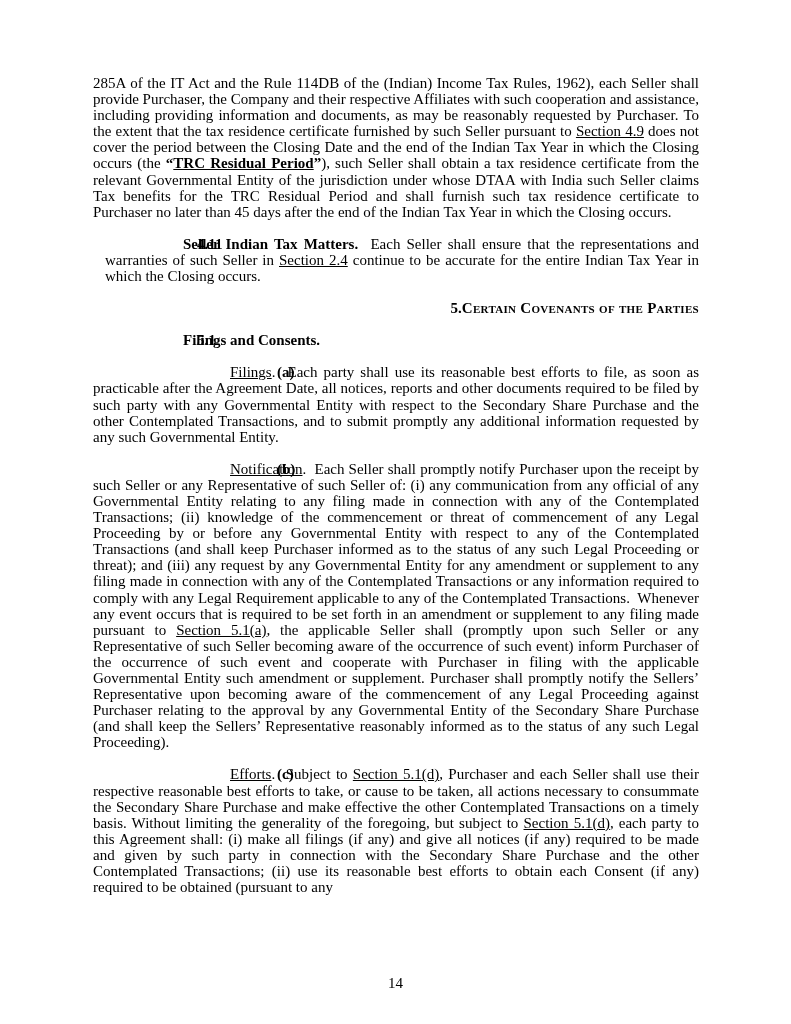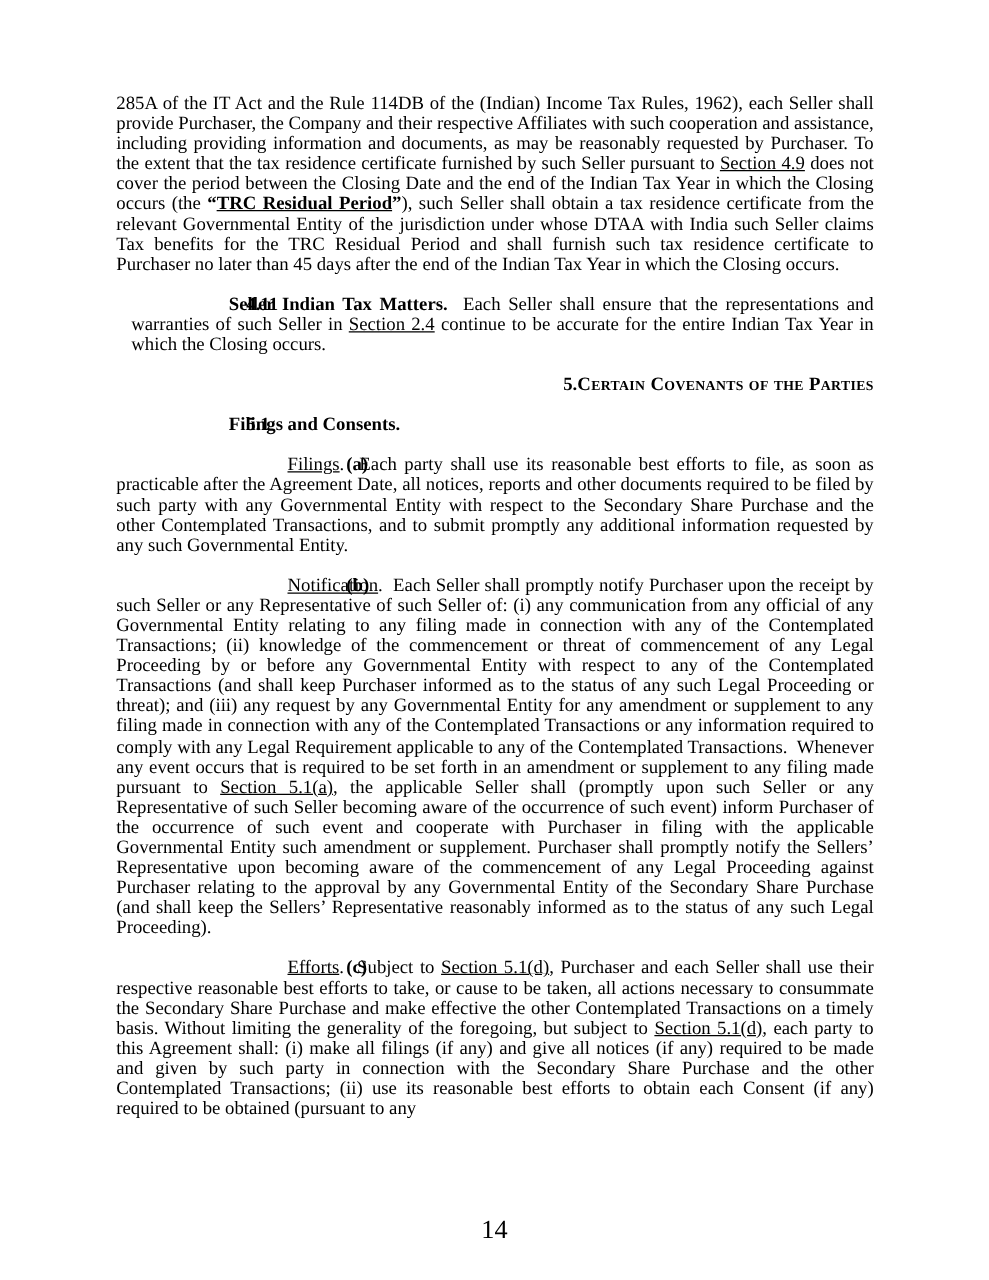--- a/index.html
+++ b/index.html
@@ -38,21 +38,21 @@
   span.tab { display: inline-block; }
   p.indent1 .tab { width: 32px; }
   p.heading .tab { width: 46px; }
   p.indent2 .tab { width: 45px; }
   .page-footer {
     position: absolute;
     top: 975px;
     left: 0;
     width: 791px;
     text-align: center;
-    font-size: 21px;
+    font-size: 15px;
     line-height: 16.1px;
   }
 </style>
 </head>
 <body>
 
 <div class="page-content">
   <p class="body"><span>285A of the IT Act and the Rule 114DB of the (Indian) Income Tax Rules, 1962), each Seller shall provide Purchaser, the Company and their respective Affiliates with such cooperation and assistance, including providing information and documents, as may be reasonably requested by Purchaser. To the extent that the tax residence certificate furnished by such Seller pursuant to </span><span class="u">Section 4.9</span><span> does not cover the period between the Closing Date and the end of the Indian Tax Year in which the Closing occurs (the </span><span class="b">“</span><span class="b u">TRC Residual Period</span><span class="b">”</span><span>), such Seller shall obtain a tax residence certificate from the relevant Governmental Entity of the jurisdiction under whose DTAA with India such Seller claims Tax benefits for the TRC Residual Period and shall furnish such tax residence certificate to Purchaser no later than 45 days after the end of the Indian Tax Year in which the Closing occurs.</span></p>
   <p class="indent1"><span class="b tab">4.11</span><span class="b">Seller Indian Tax Matters.</span><span>&nbsp; Each Seller shall ensure that the representations and warranties of such Seller in </span><span class="u">Section 2.4</span><span> continue to be accurate for the entire Indian Tax Year in which the Closing occurs.</span></p>
   <p class="heading"><span class="b tab">5.</span><span class="b sc">Certain Covenants of the Parties</span></p>

